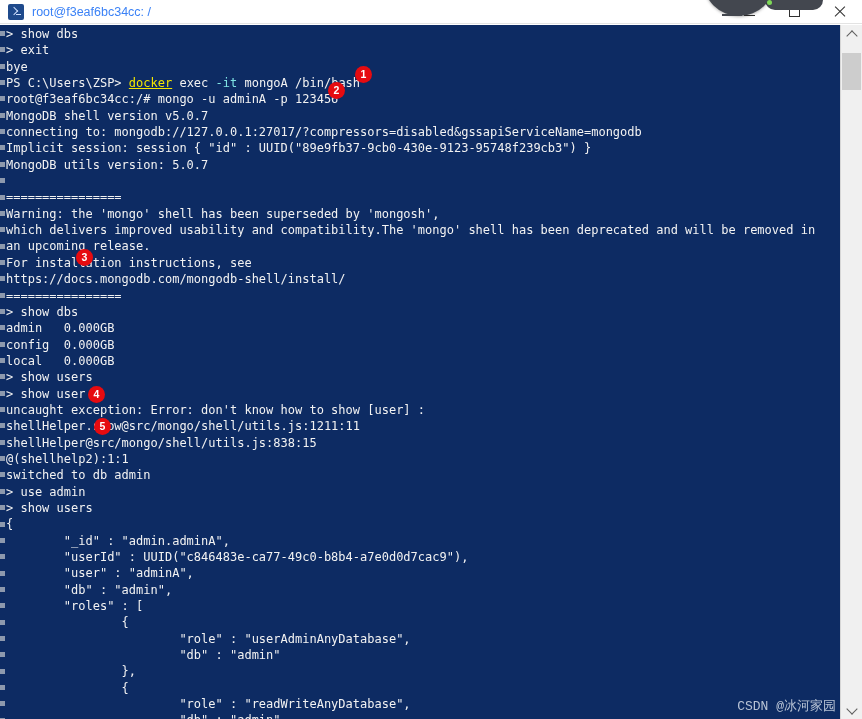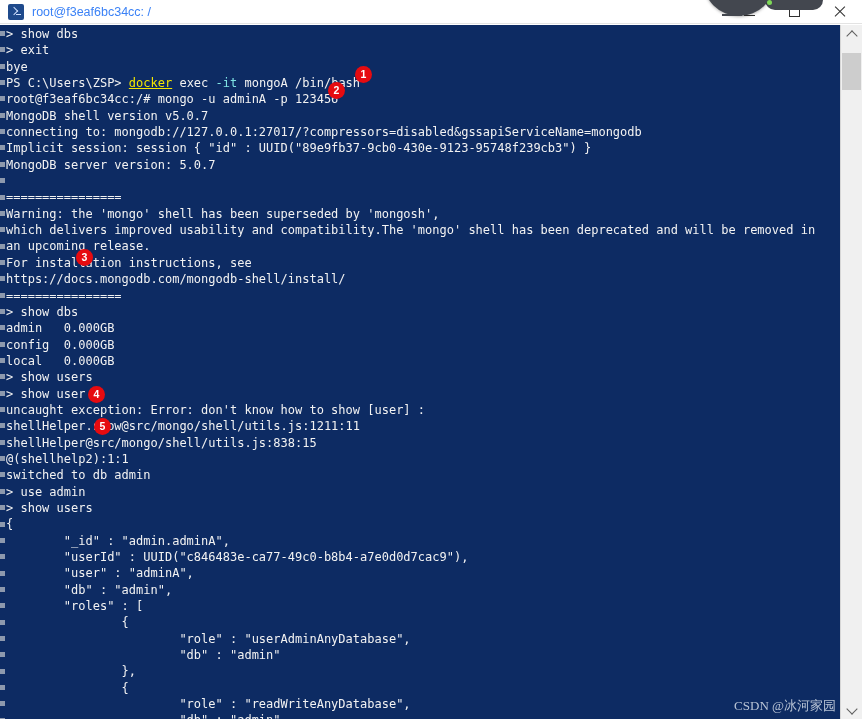--- a/index.html
+++ b/index.html
@@ -248,21 +248,21 @@
     justify-content: center;
     z-index: 20;
     line-height: 1;
   }
 
   
   .watermark {
     position: absolute;
     right: 26px;
     bottom: 4px;
-    font-family: Liberation Serif, serif;
+    font-family: Liberation Mono, monospace;
     font-size: 13px;
     color: #b9c4d6;
     white-space: nowrap;
     z-index: 25;
   }
 </style>
 </head>
 <body>
 
 <div class="window">
@@ -290,21 +290,21 @@
   <div class="terminal">
     <div class="term-lines" id="term-lines">
         <div class="line"><span class="c-white">&gt; show dbs</span></div>
         <div class="line"><span class="c-white">&gt; exit</span></div>
         <div class="line"><span class="c-white">bye</span></div>
         <div class="line"><span class="c-white">PS C:\Users\ZSP&gt; </span><span class="c-yellow">docker</span><span class="c-white"> exec </span><span class="c-cyan">-it</span><span class="c-white"> mongoA /bin/bash</span></div>
         <div class="line"><span class="c-white">root@f3eaf6bc34cc:/# mongo -u adminA -p 123456</span></div>
         <div class="line"><span class="c-white">MongoDB shell version v5.0.7</span></div>
         <div class="line"><span class="c-white">connecting to: mongodb://127.0.0.1:27017/?compressors=disabled&amp;gssapiServiceName=mongodb</span></div>
         <div class="line"><span class="c-white">Implicit session: session { "id" : UUID("89e9fb37-9cb0-430e-9123-95748f239cb3") }</span></div>
-        <div class="line"><span class="c-white">MongoDB server version: 5.0.7</span></div>
+        <div class="line"><span class="c-white">MongoDB utils version: 5.0.7</span></div>
         <div class="line"><span class="c-white"></span></div>
         <div class="line"><span class="c-white">================</span></div>
         <div class="line"><span class="c-white">Warning: the 'mongo' shell has been superseded by 'mongosh',</span></div>
         <div class="line"><span class="c-white">which delivers improved usability and compatibility.The 'mongo' shell has been deprecated and will be removed in</span></div>
         <div class="line"><span class="c-white">an upcoming release.</span></div>
         <div class="line"><span class="c-white">For installation instructions, see</span></div>
         <div class="line"><span class="c-white">https://docs.mongodb.com/mongodb-shell/install/</span></div>
         <div class="line"><span class="c-white">================</span></div>
         <div class="line"><span class="c-white">&gt; show dbs</span></div>
         <div class="line"><span class="c-white">admin   0.000GB</span></div>

